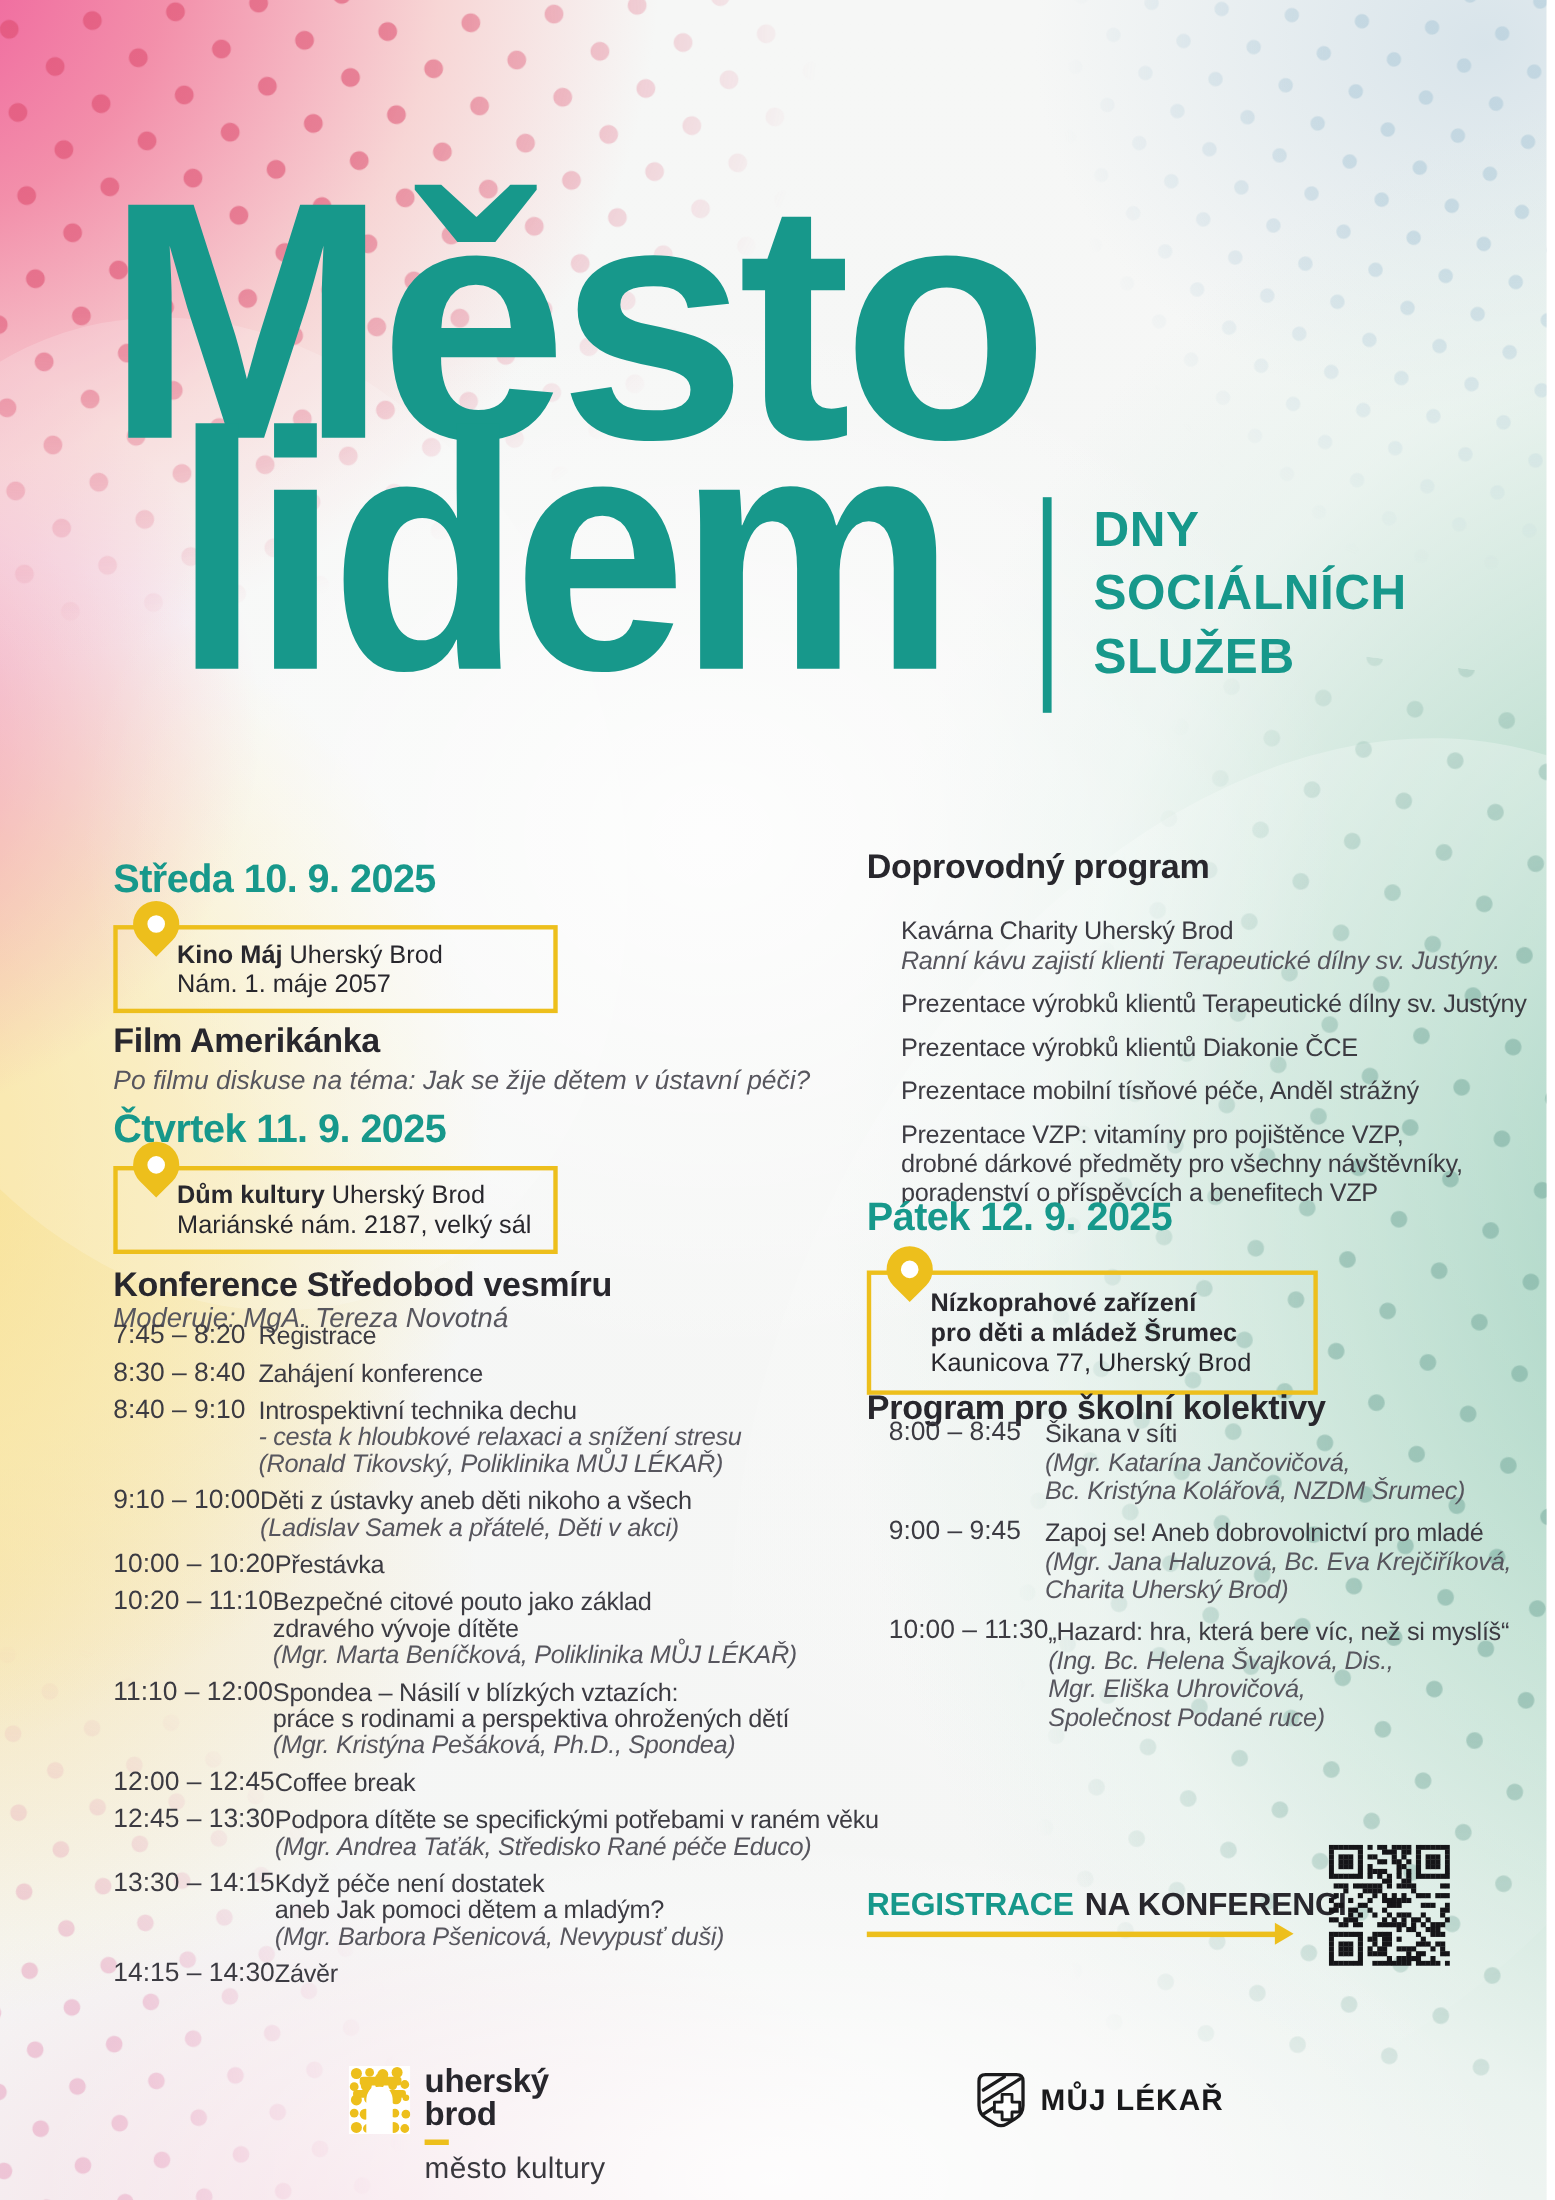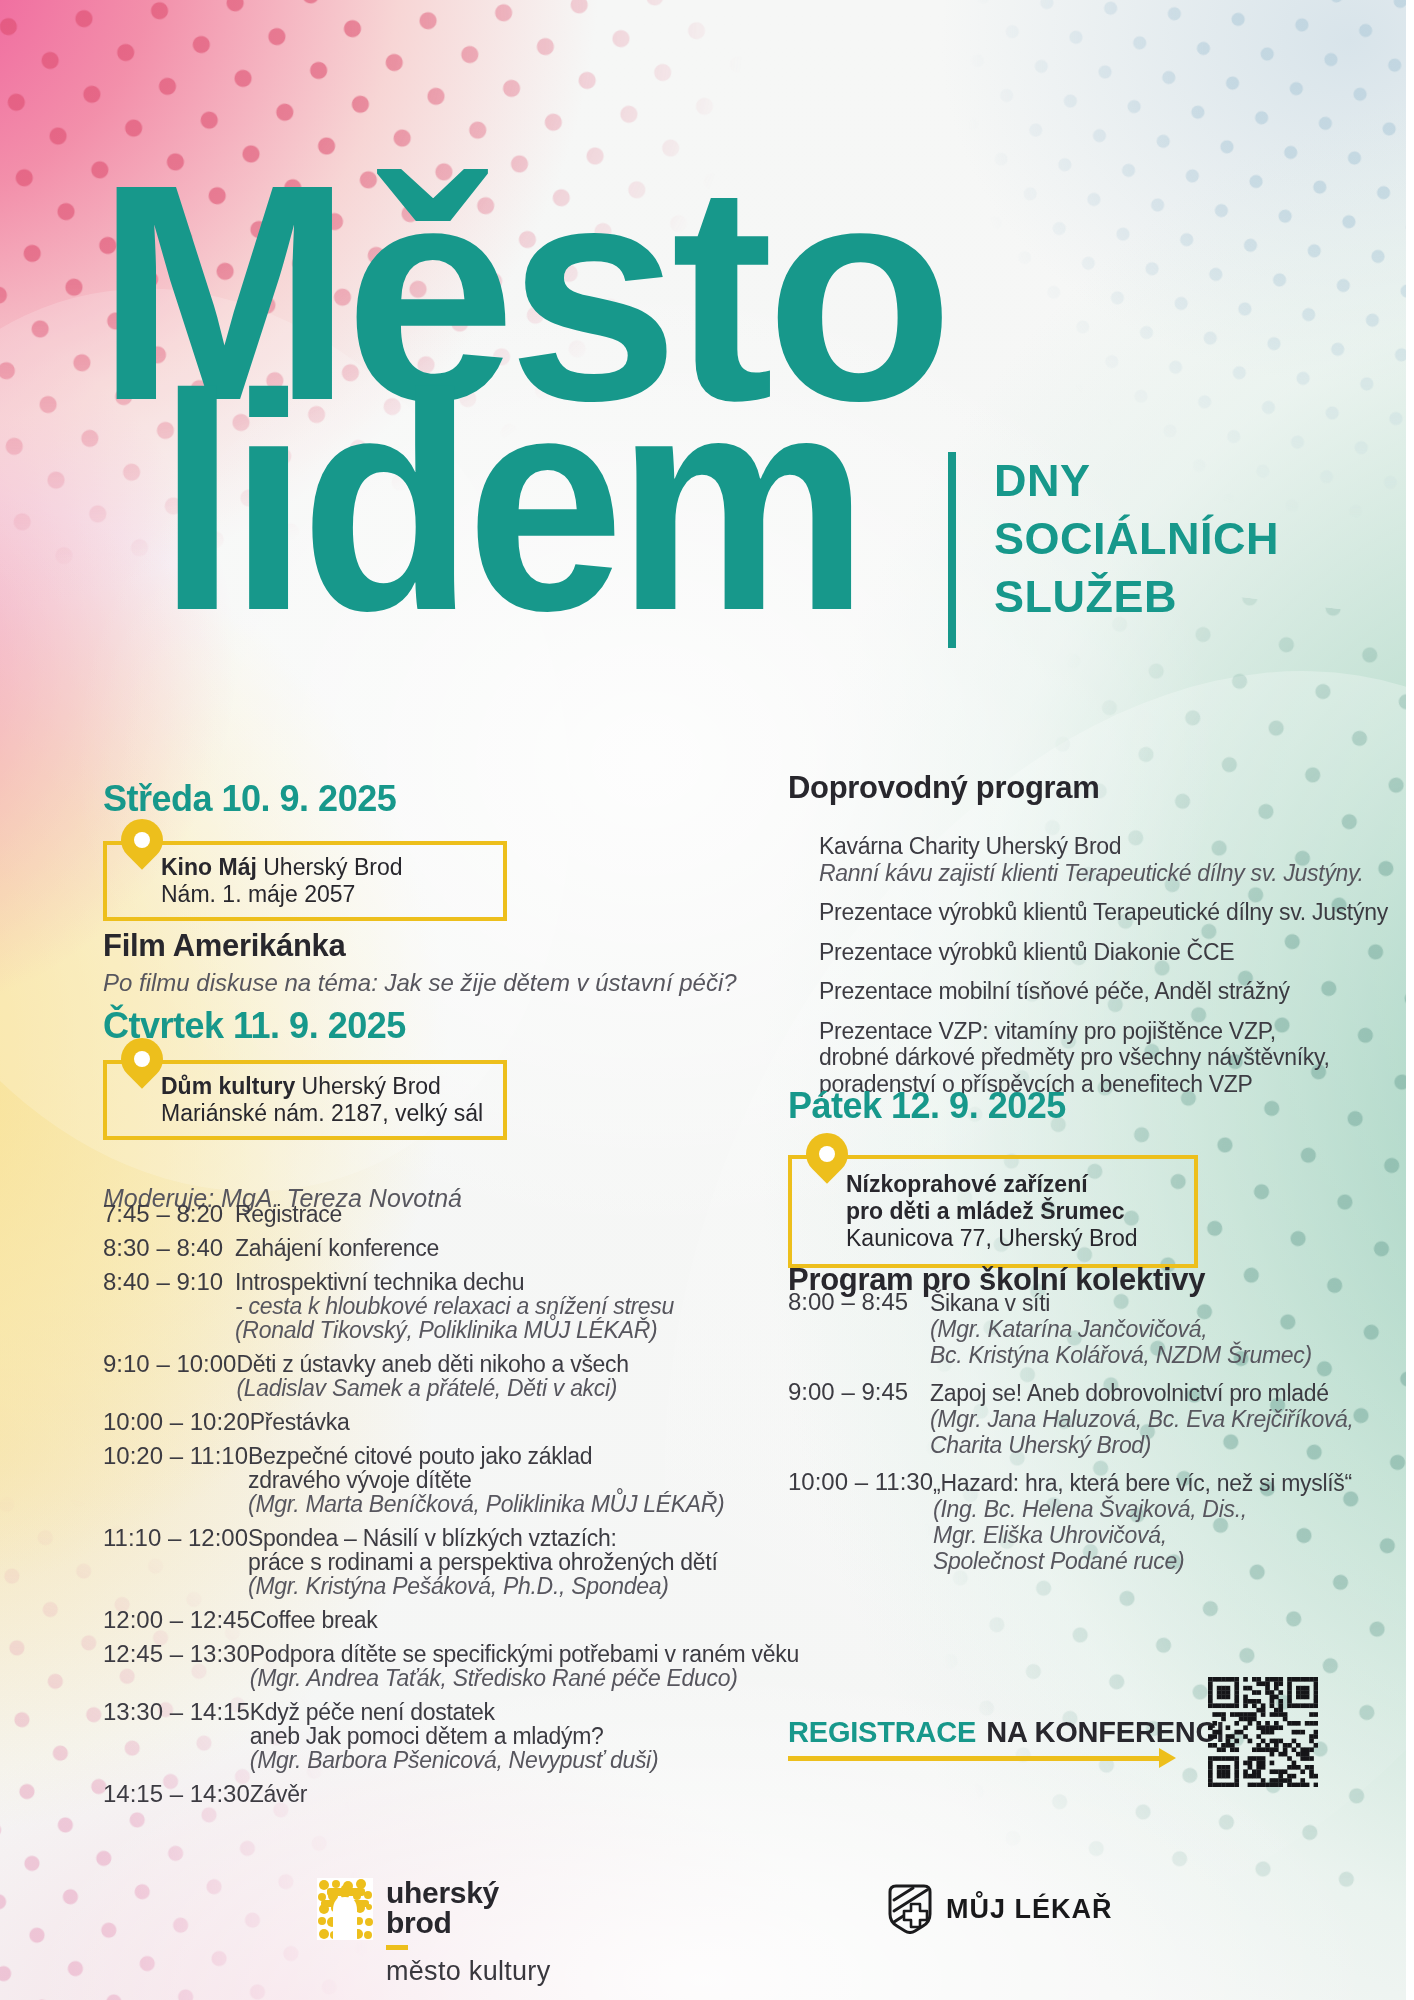--- a/index.html
+++ b/index.html
@@ -89,21 +89,21 @@
   #thu-box{left:103px;top:1060px;width:330px;}
   #fri-box{left:788px;top:1155px;width:336px;padding-top:12px;padding-bottom:12px;}
   .loc-line{font-size:23px;line-height:27px;color:var(--dark);white-space:nowrap;}
   .pin{position:absolute;left:14px;top:-26px;width:42px;height:42px;background:var(--yellow);
     border-radius:50% 50% 50% 0;transform:rotate(-45deg);}
   .pin i{position:absolute;left:13px;top:13px;width:16px;height:16px;background:#fff;border-radius:50%;}
   
   .schedule{z-index:5;}
   .sched-row{display:flex;margin-bottom:10px;}
   .sched-time{flex:0 0 132px;font-size:24px;line-height:24px;color:var(--body);white-space:nowrap;}
-  #sched-right .sched-time{flex:0 0 142px;}
+  #sched-right .sched-time{flex:0 0 142px;margin-left:20px;}
   .sched-body{flex:1;}
   .sched-line{font-size:23px;line-height:24px;color:var(--body);letter-spacing:-.3px;white-space:nowrap;}
   .sched-note{font-size:23px;line-height:24px;font-style:italic;color:var(--muted);letter-spacing:-.3px;white-space:nowrap;}
   #sched-left{left:103px;top:1202px;width:700px;}
   #sched-right{left:788px;top:1290px;width:620px;}
   #sched-right .sched-row{margin-bottom:12px;}
   #sched-right .sched-line,#sched-right .sched-note{line-height:26px;}
   
   #acc-title{left:788px;top:770px;}
   #acc-list{left:788px;top:833px;width:620px;}
@@ -168,20 +168,21 @@
   <h2 class="abs date" id="thu-heading">Čtvrtek 11. 9. 2025</h2>
 
   <div class="abs loc-box" id="thu-box">
     <div class="pin">
         <i></i>
       </div>
     <div class="loc-line"><span class="b">Dům kultury</span> <span>Uherský Brod</span></div>
     <div class="loc-line">Mariánské nám. 2187, velký sál</div>
   </div>
 
+  <h3 class="abs sec" id="conf-title">Konference Středobod vesmíru</h3>
   <div class="abs italic" id="conf-mod">Moderuje: MgA. Tereza Novotná</div>
 
   <div class="abs schedule" id="sched-left">
       <div class="sched-row">
         <div class="sched-time">7:45 – 8:20</div>
         <div class="sched-body">
           <div class="sched-line">Registrace</div>
         </div>
       </div>
       <div class="sched-row">

